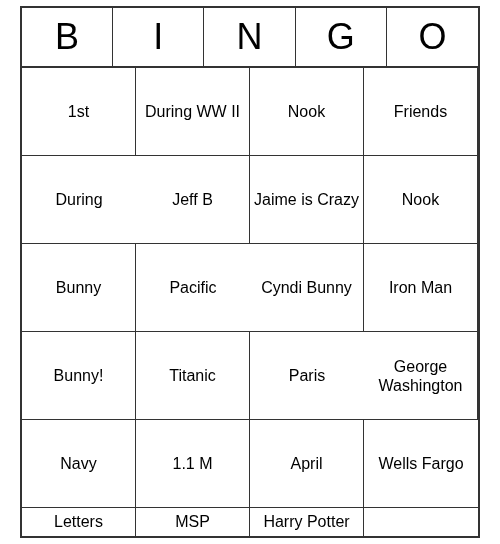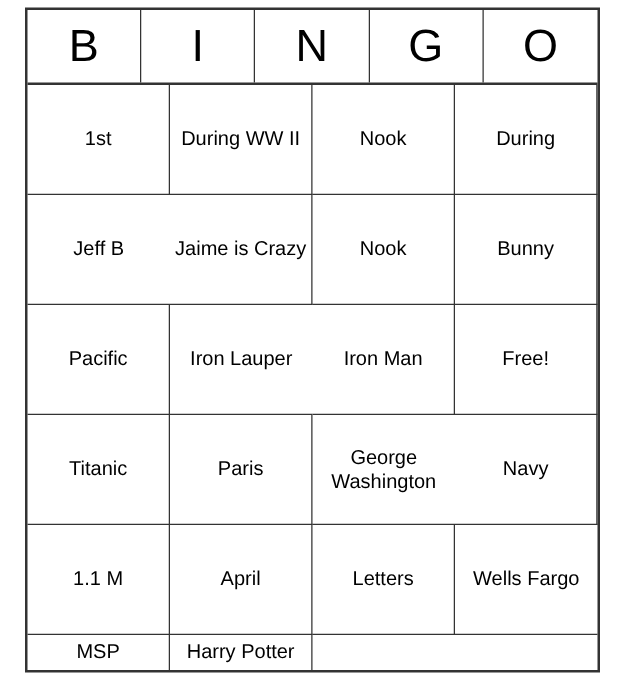--- a/index.html
+++ b/index.html
@@ -85,69 +85,72 @@
   <div class="bingo-cell">
         <span class="xl">1st</span>
       </div>
       <div class="bingo-cell">
         <span class="sm">During WW II</span>
       </div>
       <div class="bingo-cell">
         <span class="lg">Nook</span>
       </div>
       <div class="bingo-cell">
+        <span class="sm">Friends</span>
+      </div>
+      <div class="bingo-cell">
         <span class="sm">During</span>
       </div>
       <div class="bingo-cell">
         <span class="xl">Jeff B</span>
       </div>
       <div class="bingo-cell">
         <span class="xs">Jaime is Crazy</span>
       </div>
       <div class="bingo-cell">
         <span class="lg">Nook</span>
       </div>
       <div class="bingo-cell">
         <span class="sm">Bunny</span>
       </div>
       <div class="bingo-cell">
         <span class="sm">Pacific</span>
       </div>
       <div class="bingo-cell">
-        <span class="sm">Iron Lauper</span>
+        <span class="sm">Cyndi Bunny</span>
       </div>
       <div class="bingo-cell">
         <span class="lg">Iron Man</span>
       </div>
       <div class="bingo-cell">
-        <span class="lg">Free!</span>
+        <span class="lg">Bunny!</span>
       </div>
       <div class="bingo-cell">
         <span class="sm">Titanic</span>
       </div>
       <div class="bingo-cell">
         <span class="lg">Paris</span>
       </div>
       <div class="bingo-cell">
         <span class="xs">George Washington</span>
       </div>
       <div class="bingo-cell">
         <span class="md">Navy</span>
       </div>
       <div class="bingo-cell">
         <span class="lg">1.1 M</span>
       </div>
       <div class="bingo-cell">
         <span class="lg">April</span>
       </div>
       <div class="bingo-cell">
-        <span class="sm">Letters</span>
+        <span class="sm">Wells Fargo</span>
       </div>
       <div class="bingo-cell">
-        <span class="sm">Wells Fargo</span>
+        <span class="sm">Letters</span>
       </div>
       <div class="bingo-cell">
         <span class="lg">MSP</span>
       </div>
       <div class="bingo-cell">
         <span class="sm">Harry Potter</span>
       </div>
     </div>
 </div>
 

